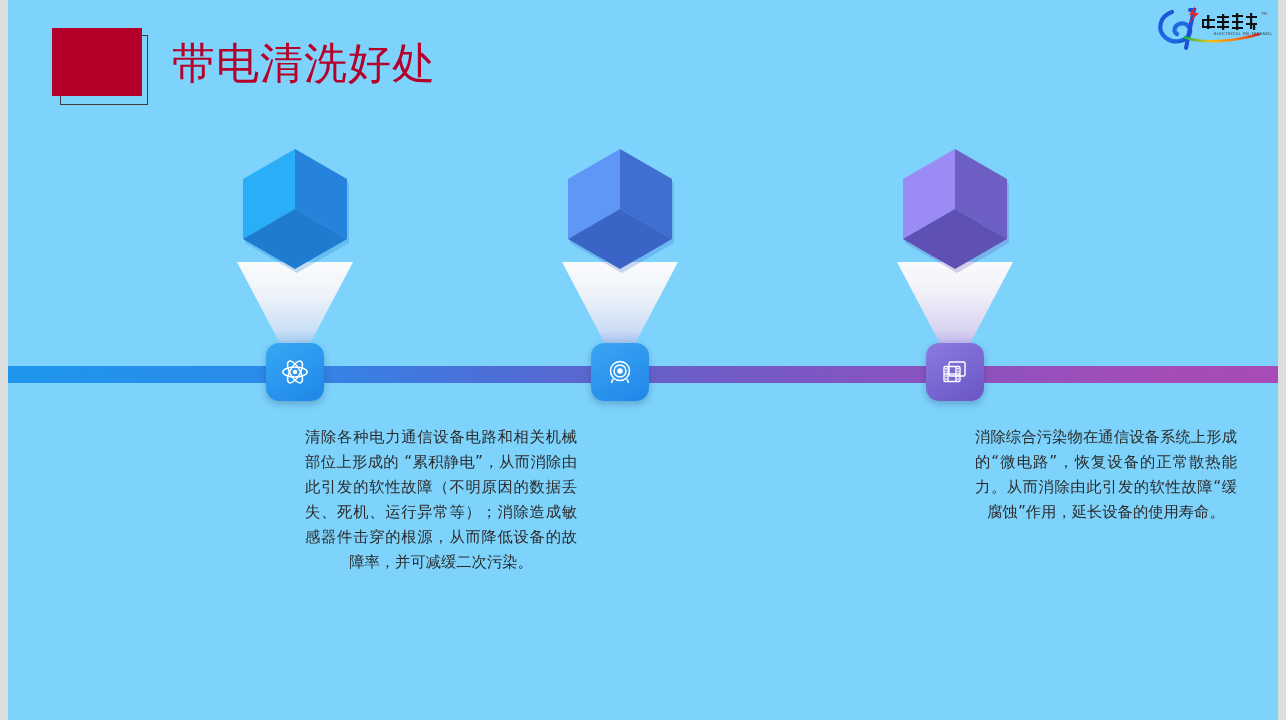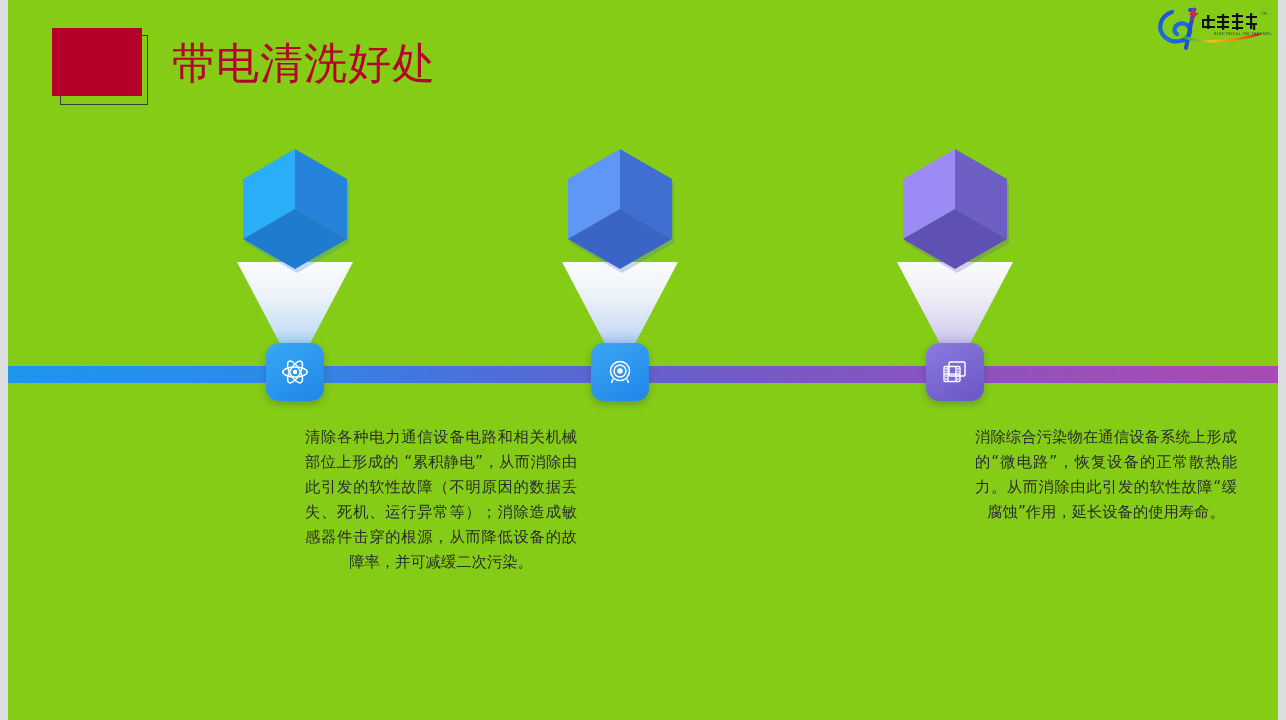--- a/index.html
+++ b/index.html
@@ -7,21 +7,21 @@
   html, body {
     width:1286px; height:720px;
     font-family:"DejaVu Sans","Liberation Sans",sans-serif;
     overflow:hidden;
   }
   body { background:#DCDDDF; }
 
   .slide {
     position:absolute; left:0; top:0;
     width:1286px; height:720px;
-    background:#84cc16;
+    background:#7dd3fc;
     overflow:hidden;
   }
   
   .edge-gutter {
     position:absolute; top:0; width:8px; height:720px;
     background:#DCDDDF;
     z-index:40;
   }
   .edge-gutter.left  { left:0; }
   .edge-gutter.right { right:0; }

